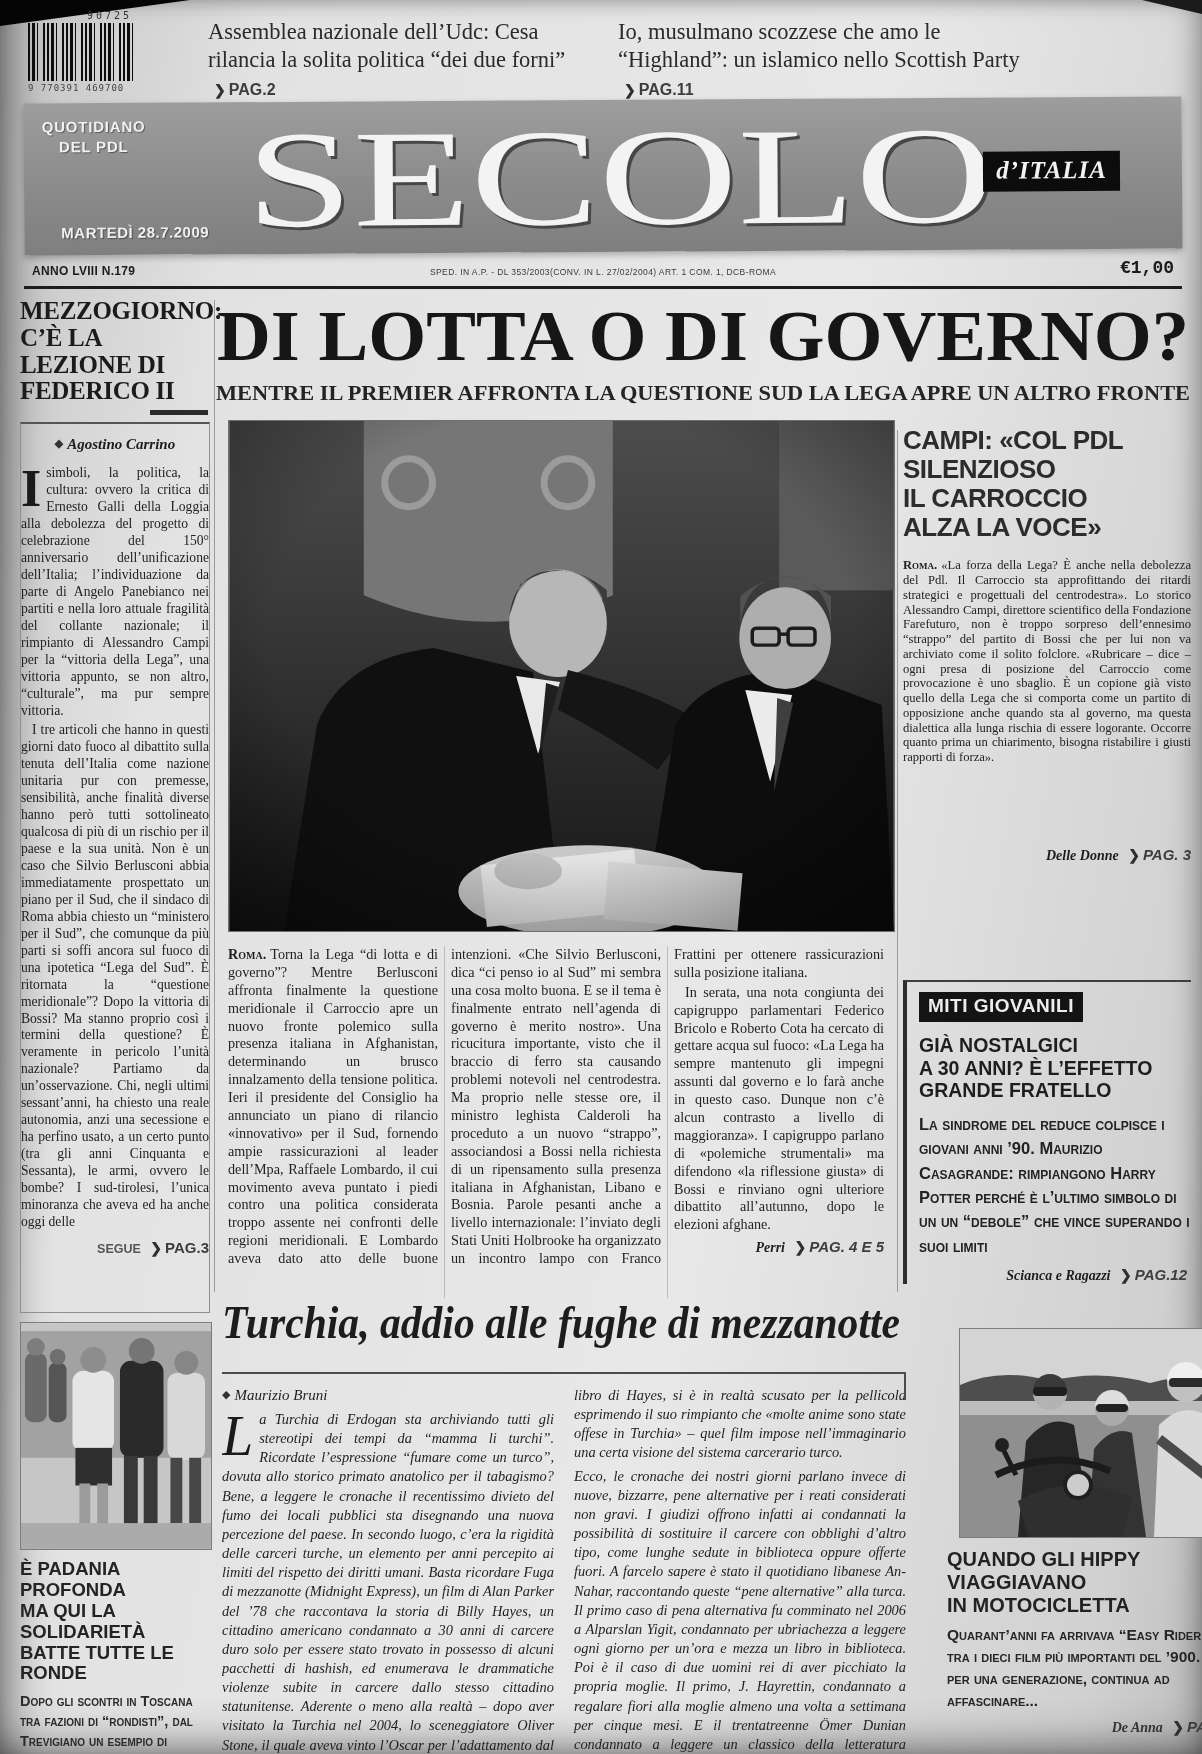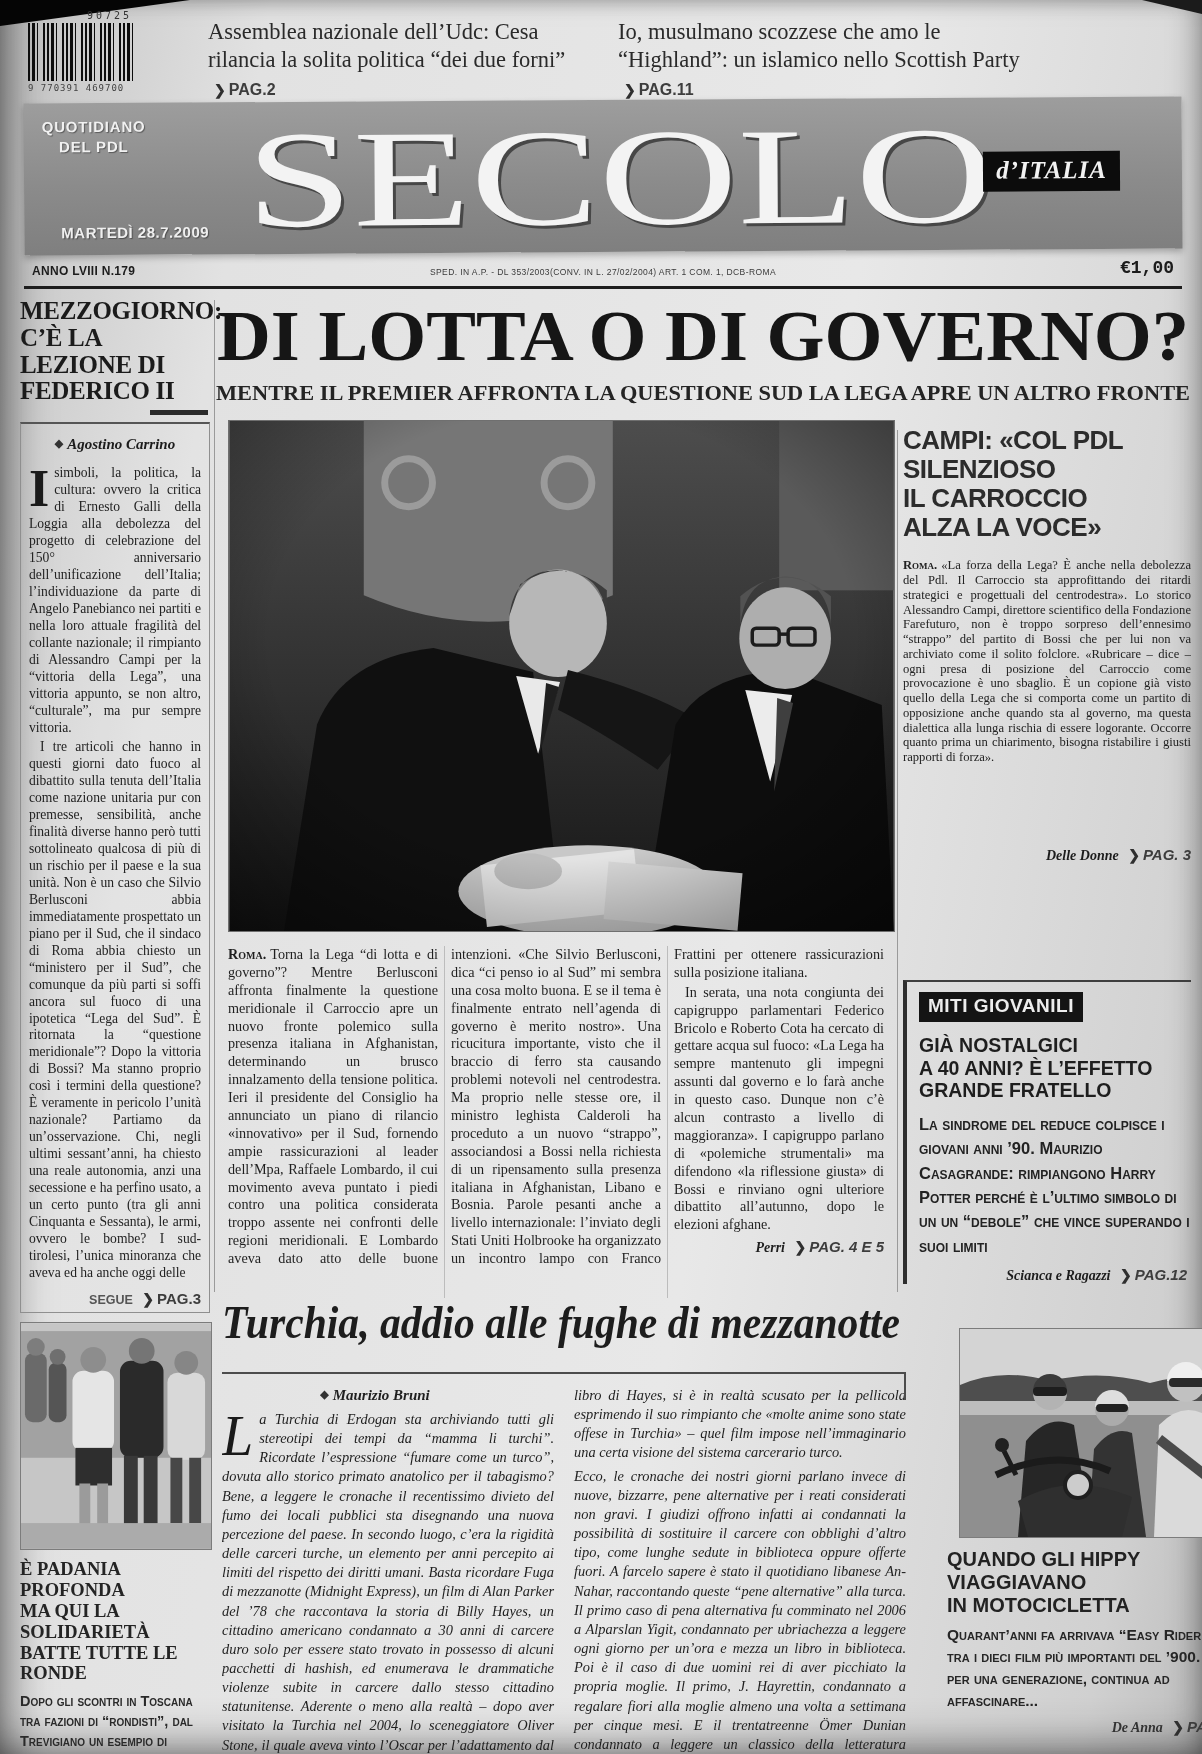--- a/index.html
+++ b/index.html
@@ -45,21 +45,21 @@
 
   
   .vr{width:1px;background:#9a9a9a;}
   .vr1{left:214px;top:300px;height:992px;}
   .vr2{left:897px;top:430px;height:862px;}
 
   
   .lc{left:20px;top:298px;width:190px;}
   .lc-head{font-weight:bold;font-size:25px;line-height:1.07;color:#1b1b1b;letter-spacing:-.3px;}
   .lc-tick{width:58px;height:5px;background:#2b2b2b;margin:5px 2px 7px auto;}
-  .lc-box{border:1px solid #8f8f8f;border-top:2px solid #555;padding:10px 8px 6px;height:872px;overflow:hidden;background:rgba(255,255,255,.06);}
+  .lc-box{border:1px solid #8f8f8f;border-top:2px solid #555;padding:10px 0 6px;height:872px;overflow:hidden;background:rgba(255,255,255,.06);}
   .lc-byline{text-align:center;font-style:italic;font-weight:bold;font-size:15px;margin:2px 0 12px;}
   .diamond{font-style:normal;font-size:11px;vertical-align:2px;padding-right:4px;color:#333;}
   .bodytext{font-size:13.6px;line-height:1.25;text-align:justify;color:#222;}
   .bodytext p{margin:0 0 2px;}
   .indent{text-indent:11px;}
   .dropcap{float:left;font-size:52px;line-height:.82;padding:3px 5px 0 0;font-weight:bold;color:#1a1a1a;}
   .segue{text-align:right;margin-top:8px;font-family:"Liberation Sans",sans-serif;font-weight:bold;font-size:12.5px;color:#555;}
 
   
   .headline-svg{left:212px;top:296px;}
@@ -85,30 +85,30 @@
   .miti{left:903px;top:980px;width:288px;border-left:4px solid #2e2e2e;border-top:2px solid #3e3e3e;padding:10px 0 0 12px;box-sizing:border-box;}
   .miti-label{display:inline-block;background:#141414;color:#ededed;font-family:"Liberation Sans",sans-serif;font-weight:bold;font-size:19px;padding:3px 9px 5px;letter-spacing:.5px;}
   .miti-head{margin-top:12px;font-family:"Liberation Sans",sans-serif;font-weight:bold;font-size:19.5px;line-height:1.16;white-space:pre-line;color:#1e1e1e;}
   .sc-body{margin-top:10px;font-family:"Liberation Sans",sans-serif;font-weight:600;font-variant:small-caps;font-size:16.5px;line-height:1.48;color:#222;}
   .miti-byline{text-align:right;font-style:italic;font-weight:bold;font-size:14px;margin:8px 4px 0 0;}
 
   
   .padania{left:20px;top:1322px;width:192px;}
   .sidephoto{border:1px solid #7c7c7c;box-sizing:border-box;}
   .sidephoto svg{display:block;}
-  .pd-head{margin-top:9px;font-family:Liberation Serif, serif;font-weight:bold;font-size:18.5px;line-height:1.13;white-space:pre-line;color:#242424;}
+  .pd-head{margin-top:9px;font-family:Liberation Sans, sans-serif;font-weight:bold;font-size:18.5px;line-height:1.13;white-space:pre-line;color:#242424;}
   .pd-body{margin-top:8px;font-family:"Liberation Sans",sans-serif;font-weight:600;font-variant:small-caps;font-size:14.5px;line-height:1.36;color:#2a2a2a;}
 
   
   .turchia-svg{left:214px;top:1290px;}
   .turchia{left:222px;top:1372px;width:684px;border-top:2px solid #4c4c4c;padding-top:12px;height:370px;overflow:hidden;}
   .turchia::after{content:"";position:absolute;right:0;top:0;width:2px;height:26px;background:#4c4c4c;}
   .tu-cols{column-count:2;column-gap:20px;font-style:italic;font-size:14.4px;line-height:1.33;text-align:justify;color:#1f1f1f;}
   .tu-cols p{margin:0 0 4px;}
-  .tu-byline{text-align:center;font-style:italic;font-weight:bold;font-size:15px;padding-right:26px;margin:0 0 16px;}
+  .tu-byline{text-align:left;font-style:italic;font-weight:normal;font-size:15px;padding-right:26px;margin:0 0 16px;}
   .dropcap-it{float:left;font-size:56px;line-height:.8;padding:4px 6px 0 0;font-style:italic;color:#1a1a1a;}
 
   
   .hippy{left:947px;top:1328px;width:290px;}
   .hp-head{margin-top:10px;font-family:"Liberation Sans",sans-serif;font-weight:bold;font-size:20px;line-height:1.14;white-space:pre-line;color:#222;}
   .hp-body{margin-top:8px;font-family:"Liberation Sans",sans-serif;font-weight:600;font-variant:small-caps;font-size:15.5px;line-height:1.42;color:#262626;}
   .hp-byline{text-align:right;font-style:italic;font-weight:bold;font-size:14px;margin:6px 6px 0 0;color:#333;}
 </style>
 </head>
 <body>
@@ -235,21 +235,21 @@
     <p class="p2">In serata, una nota congiunta dei capigruppo parlamentari Federico Bricolo e Roberto Cota ha cercato di gettare acqua sul fuoco: «La Lega ha sempre mantenuto gli impegni assunti dal governo e lo farà anche in questo caso. Dunque non c’è alcun contrasto a livello di maggioranza». I capigruppo parlano di «polemiche strumentali» ma difendono «la riflessione giusta» di Bossi e rinviano ogni ulteriore dibattito all’autunno, dopo le elezioni afghane.</p>
     <div class="art-byline">
       <span>Perri</span>
       <span class="pref"><span class="chev">❯</span><span>PAG. 4 E 5</span></span>
     </div>
   </div>
 
   <div class="abs miti">
     <div class="miti-label">MITI GIOVANILI</div>
     <div class="miti-head">GIÀ NOSTALGICI
-A 40 ANNI? È L’EFFETTO
+A 30 ANNI? È L’EFFETTO
 GRANDE FRATELLO</div>
     <div class="sc-body">La sindrome del reduce colpisce i giovani anni ’90. Maurizio Casagrande: rimpiangono Harry Potter perché è l’ultimo simbolo di un un “debole” che vince superando i suoi limiti</div>
     <div class="miti-byline">
       <span>Scianca e Ragazzi</span>
       <span class="pref"><span class="chev">❯</span><span>PAG.12</span></span>
     </div>
   </div>
 
   <div class="abs padania">
     <div class="sidephoto">

